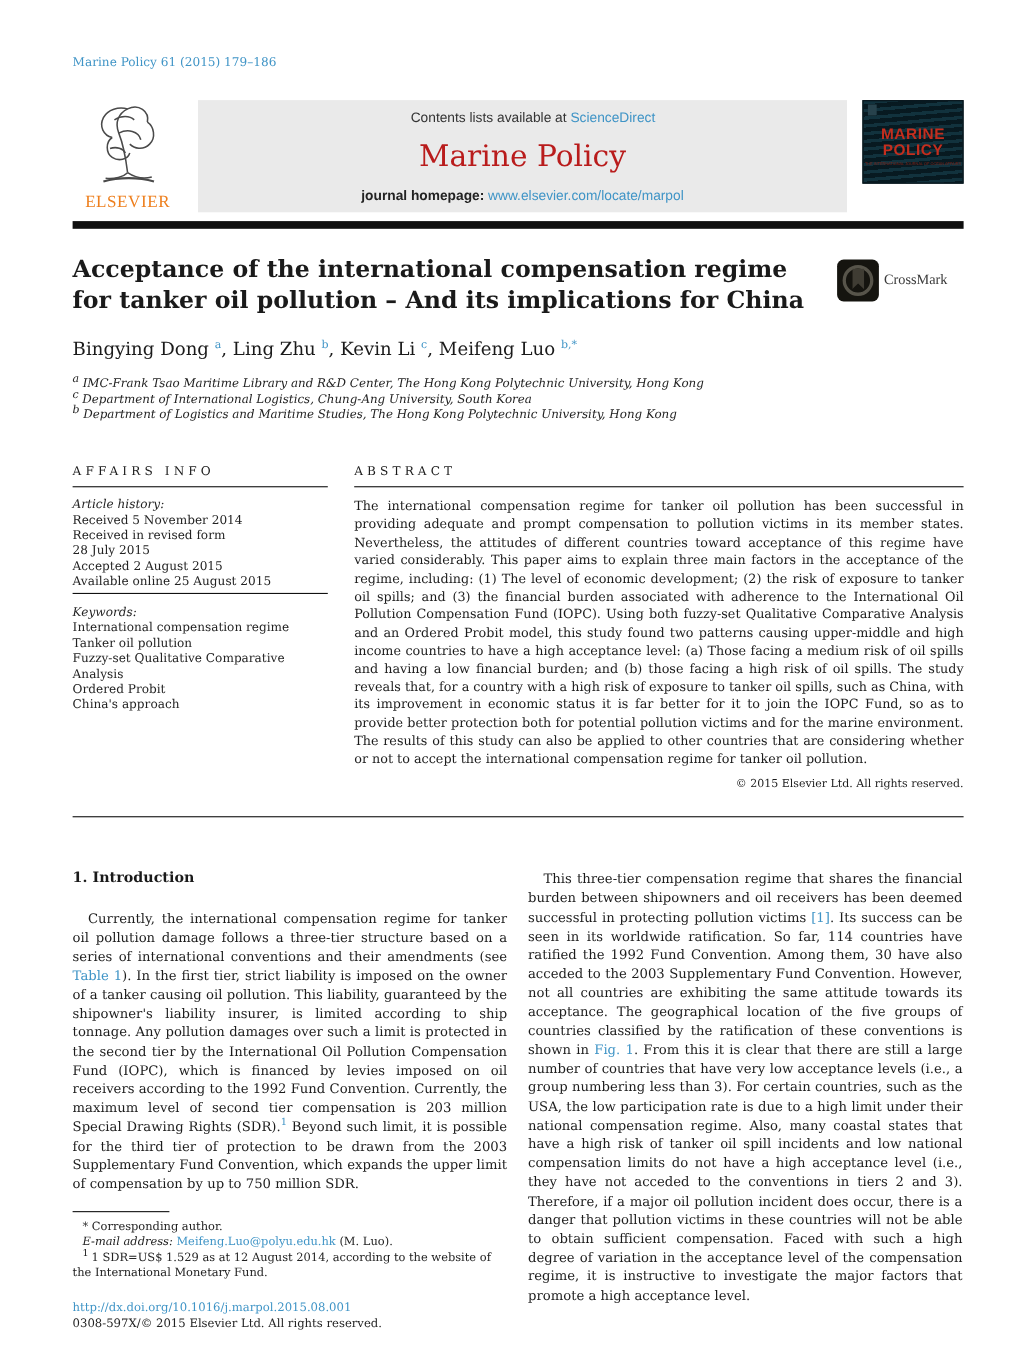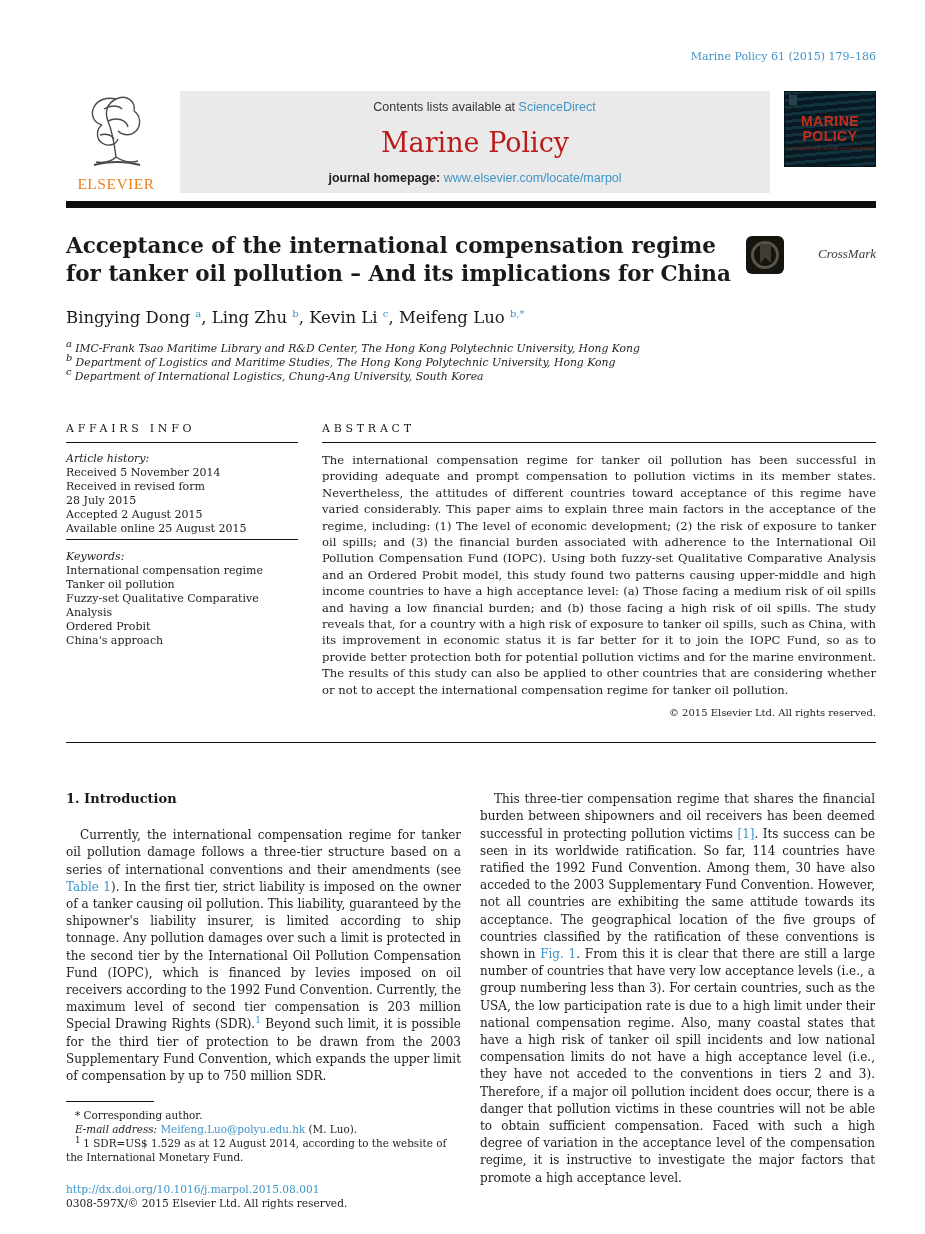--- a/index.html
+++ b/index.html
@@ -5,21 +5,21 @@
   * { margin:0; padding:0; box-sizing:border-box; }
   html,body { background:#fff; }
   body {
     width:925px; height:1234px; overflow:hidden;
     font-family:"DejaVu Serif", serif;
     color:#222;
   }
   .page { width:810px; margin-left:66px; }
 
   
-  .citation { padding-top:50px; text-align:right; font-size:11px; color:#4d9bc9; }
+  .citation { padding-top:50px; text-align:left; font-size:11px; color:#4d9bc9; }
 
   
   .header-row { margin-top:28px; display:flex; align-items:stretch; }
   .elsevier-block { width:100px; display:flex; flex-direction:column; align-items:center; justify-content:flex-end; }
   .elsevier-text { font-size:15.5px; color:#ee7f1d; letter-spacing:0.5px; margin-top:2px; font-family:"Liberation Serif", serif; }
   .gray-box { flex:1; background:#eaeaea; margin:0 14px; padding:9px 10px 8px 10px;
     display:flex; flex-direction:column; align-items:center; justify-content:space-between; }
   .contents-line { font-size:12.5px; color:#333; font-family:Liberation Sans, sans-serif;margin-left:19px; }
   .journal-banner-title { font-size:27px; color:#b91c1c; font-family:"DejaVu Serif", serif; }
   .homepage-line { font-size:12.5px; color:#222; font-family:"Liberation Sans", sans-serif; font-weight:bold; }
@@ -30,21 +30,21 @@
     display:flex; flex-direction:column; align-items:center; position:relative; border:1px solid #08161c; }
   .cover-logo { position:absolute; top:3px; left:4px; width:8px; height:10px; background:#27424c; }
   .cover-title { margin-top:22px; color:#c42e1e; font-family:"Liberation Sans", sans-serif;
     font-weight:bold; font-size:14px; line-height:15px; text-align:center; letter-spacing:0.5px; }
   .cover-sub { margin-top:3px; color:#7e2318; font-size:3.5px; font-family:"Liberation Sans", sans-serif; text-align:center; }
   .black-bar { margin-top:8px; height:7px; background:#0f0f0f; }
 
   
   .title-row { margin-top:24px; display:flex; }
   .article-title { flex:1; font-size:21.5px; line-height:28px; color:#1a1a1a; }
-  .crossmark { width:130px; display:flex; align-items:flex-start; justify-content:space-between; gap:5px; padding-top:4px;font-style:italic; }
+  .crossmark { width:130px; display:flex; align-items:flex-start; justify-content:center; gap:5px; padding-top:4px; }
   .cm-badge { width:38px; height:38px; background:#15140f; border-radius:6px; position:relative; flex:0 0 auto; }
   .cm-ring { position:absolute; left:5px; top:5px; width:28px; height:28px; border-radius:50%; border:3px solid #57544a; }
   .cm-bookmark { position:absolute; left:14px; top:8px; width:11px; height:19px; background:#3f3c33;
     clip-path:polygon(0 0,100% 0,100% 100%,50% 72%,0 100%); }
   .cm-label { font-size:13px; color:#3a3a3a; padding-top:10px; font-family:"Liberation Serif", serif; }
   .authors { margin-top:20px; font-size:16.5px; color:#1a1a1a; }
   .authors sup, .affil sup { font-size:10px; }
   .affils { margin-top:15px; }
   .affil { font-size:10.8px; font-style:italic; line-height:14px; color:#222; }
 
@@ -132,22 +132,22 @@
         <div class="cm-bookmark"></div>
       </div>
       <div class="cm-label">CrossMark</div>
     </div>
   </div>
 
   <div class="authors"><span>Bingying Dong </span><sup class="link sup-ref">a</sup><span>, Ling Zhu </span><sup class="link sup-ref">b</sup><span>, Kevin Li </span><sup class="link sup-ref">c</sup><span>, Meifeng Luo </span><sup class="link sup-ref">b,*</sup></div>
 
   <div class="affils">
     <div class="affil"><sup class="sup-ref">a </sup><span>IMC-Frank Tsao Maritime Library and R&amp;D Center, The Hong Kong Polytechnic University, Hong Kong</span></div>
+    <div class="affil"><sup class="sup-ref">c </sup><span>Department of International Logistics, Chung-Ang University, South Korea</span></div>
     <div class="affil"><sup class="sup-ref">b </sup><span>Department of Logistics and Maritime Studies, The Hong Kong Polytechnic University, Hong Kong</span></div>
-    <div class="affil"><sup class="sup-ref">c </sup><span>Department of International Logistics, Chung-Ang University, South Korea</span></div>
   </div>
 
   <div class="info-abs">
     <div class="info-col">
       <div class="block-heading">AFFAIRS INFO</div>
       <hr class="rule">
       <div class="italic-label">Article history:</div>
       <div class="info-line">Received 5 November 2014</div>
       <div class="info-line">Received in revised form</div>
       <div class="info-line">28 July 2015</div>

